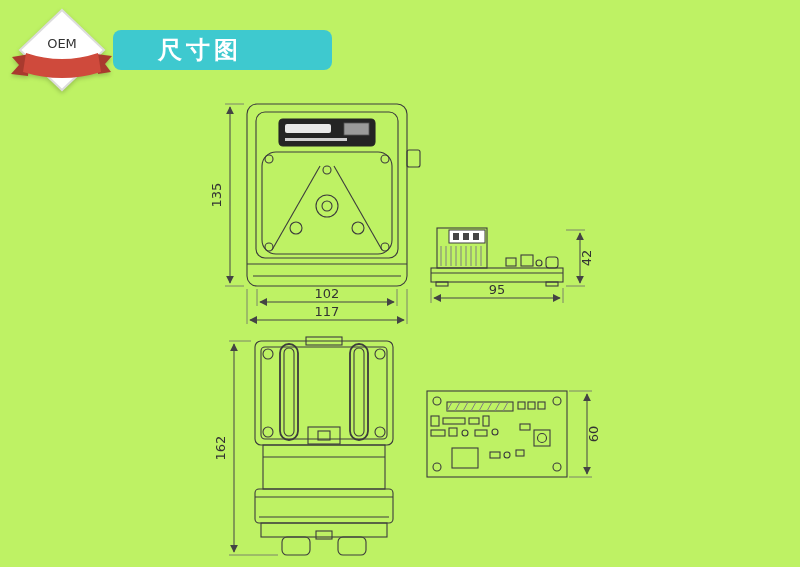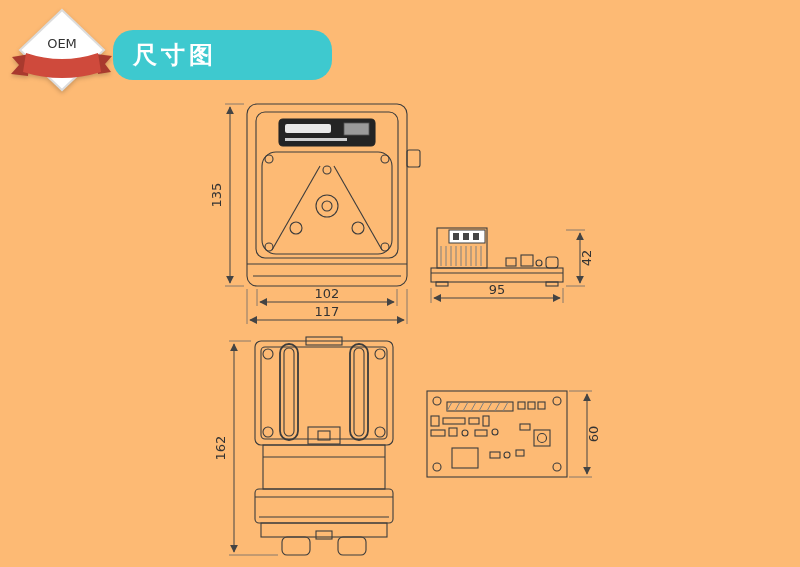--- a/index.html
+++ b/index.html
@@ -1,21 +1,21 @@
 <!DOCTYPE html>
 <html><head>
 <meta charset="utf-8">
 <style>
   *{margin:0;padding:0;box-sizing:border-box}
   html,body{width:800px;height:567px;background:#fff;font-family:"DejaVu Sans","Liberation Sans",sans-serif;overflow:hidden}
-  .page{position:absolute;left:0;top:0;width:800px;height:567px;background:#fdba74}
+  .page{position:absolute;left:0;top:0;width:800px;height:567px;background:#bef264}
   .badge-svg{position:absolute;left:4px;top:2px;filter:drop-shadow(0 2px 2px rgba(0,0,0,.20))}
   .badge-label{font-size:13px;fill:#333;font-family:"DejaVu Sans",sans-serif}
-  .title-bar{position:absolute;left:113px;top:30px;width:219px;height:50px;border-radius:20px;
-             display:flex;align-items:center;justify-content:flex-start;padding-left:20px}
+  .title-bar{position:absolute;left:113px;top:30px;width:219px;height:40px;border-radius:8px;
+             display:flex;align-items:center;justify-content:flex-start;padding-left:45px}
   .title-text{color:#fff;font-size:24px;font-weight:700;letter-spacing:4px;line-height:1}
   .drawings{position:absolute;left:0;top:0}
   
   .ol{stroke:#3c3c3c;fill:none;stroke-width:1.1px}
   .thick{stroke-width:1.8px}
   .dark{fill:#242424;stroke:#242424}
   .lightfill{fill:#e8e8e8;stroke:none}
   .lightfill2{fill:#cfcfcf;stroke:none}
   .midfill{fill:#9a9a9a;stroke:#555;stroke-width:.8px}
   .whitefill{fill:#fff;stroke:#3c3c3c;stroke-width:1px}

